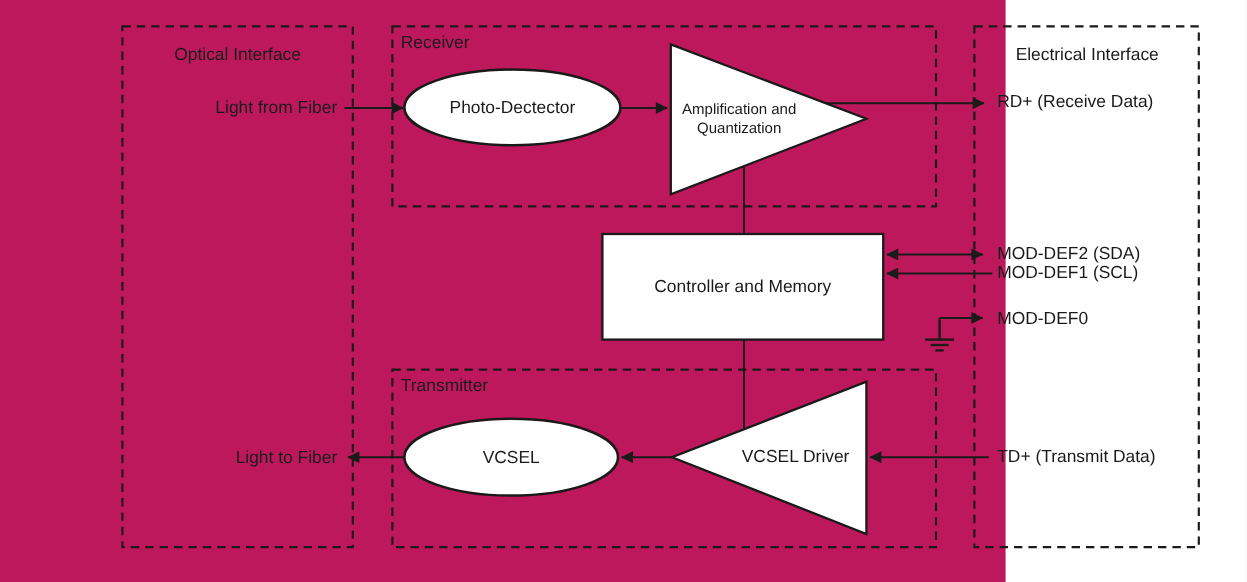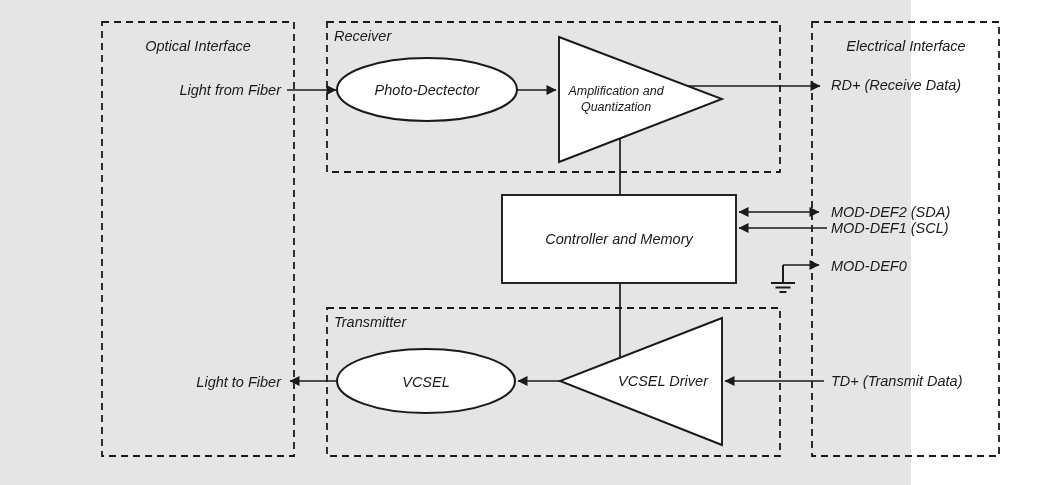--- a/index.html
+++ b/index.html
@@ -2,25 +2,24 @@
 <html><head>
 <meta charset="utf-8">
 <style>
   html, body {
     margin: 0;
     padding: 0;
     background: #ffffff;
   }
   .stage {
     position: relative;
-    width: 911px;
+    width: 838px;
     height: 485px;
-    background: #e5e5e5;
+    background: #be185d;
     font-family: "Liberation Sans", sans-serif;
-    font-style: italic;
   }
   svg { display: block; }
   .region-box {
     fill: none;
     stroke: #1a1a1a;
     stroke-width: 1.8;
     stroke-dasharray: 7 5;
   }
   .solid-shape {
     fill: #ffffff;

